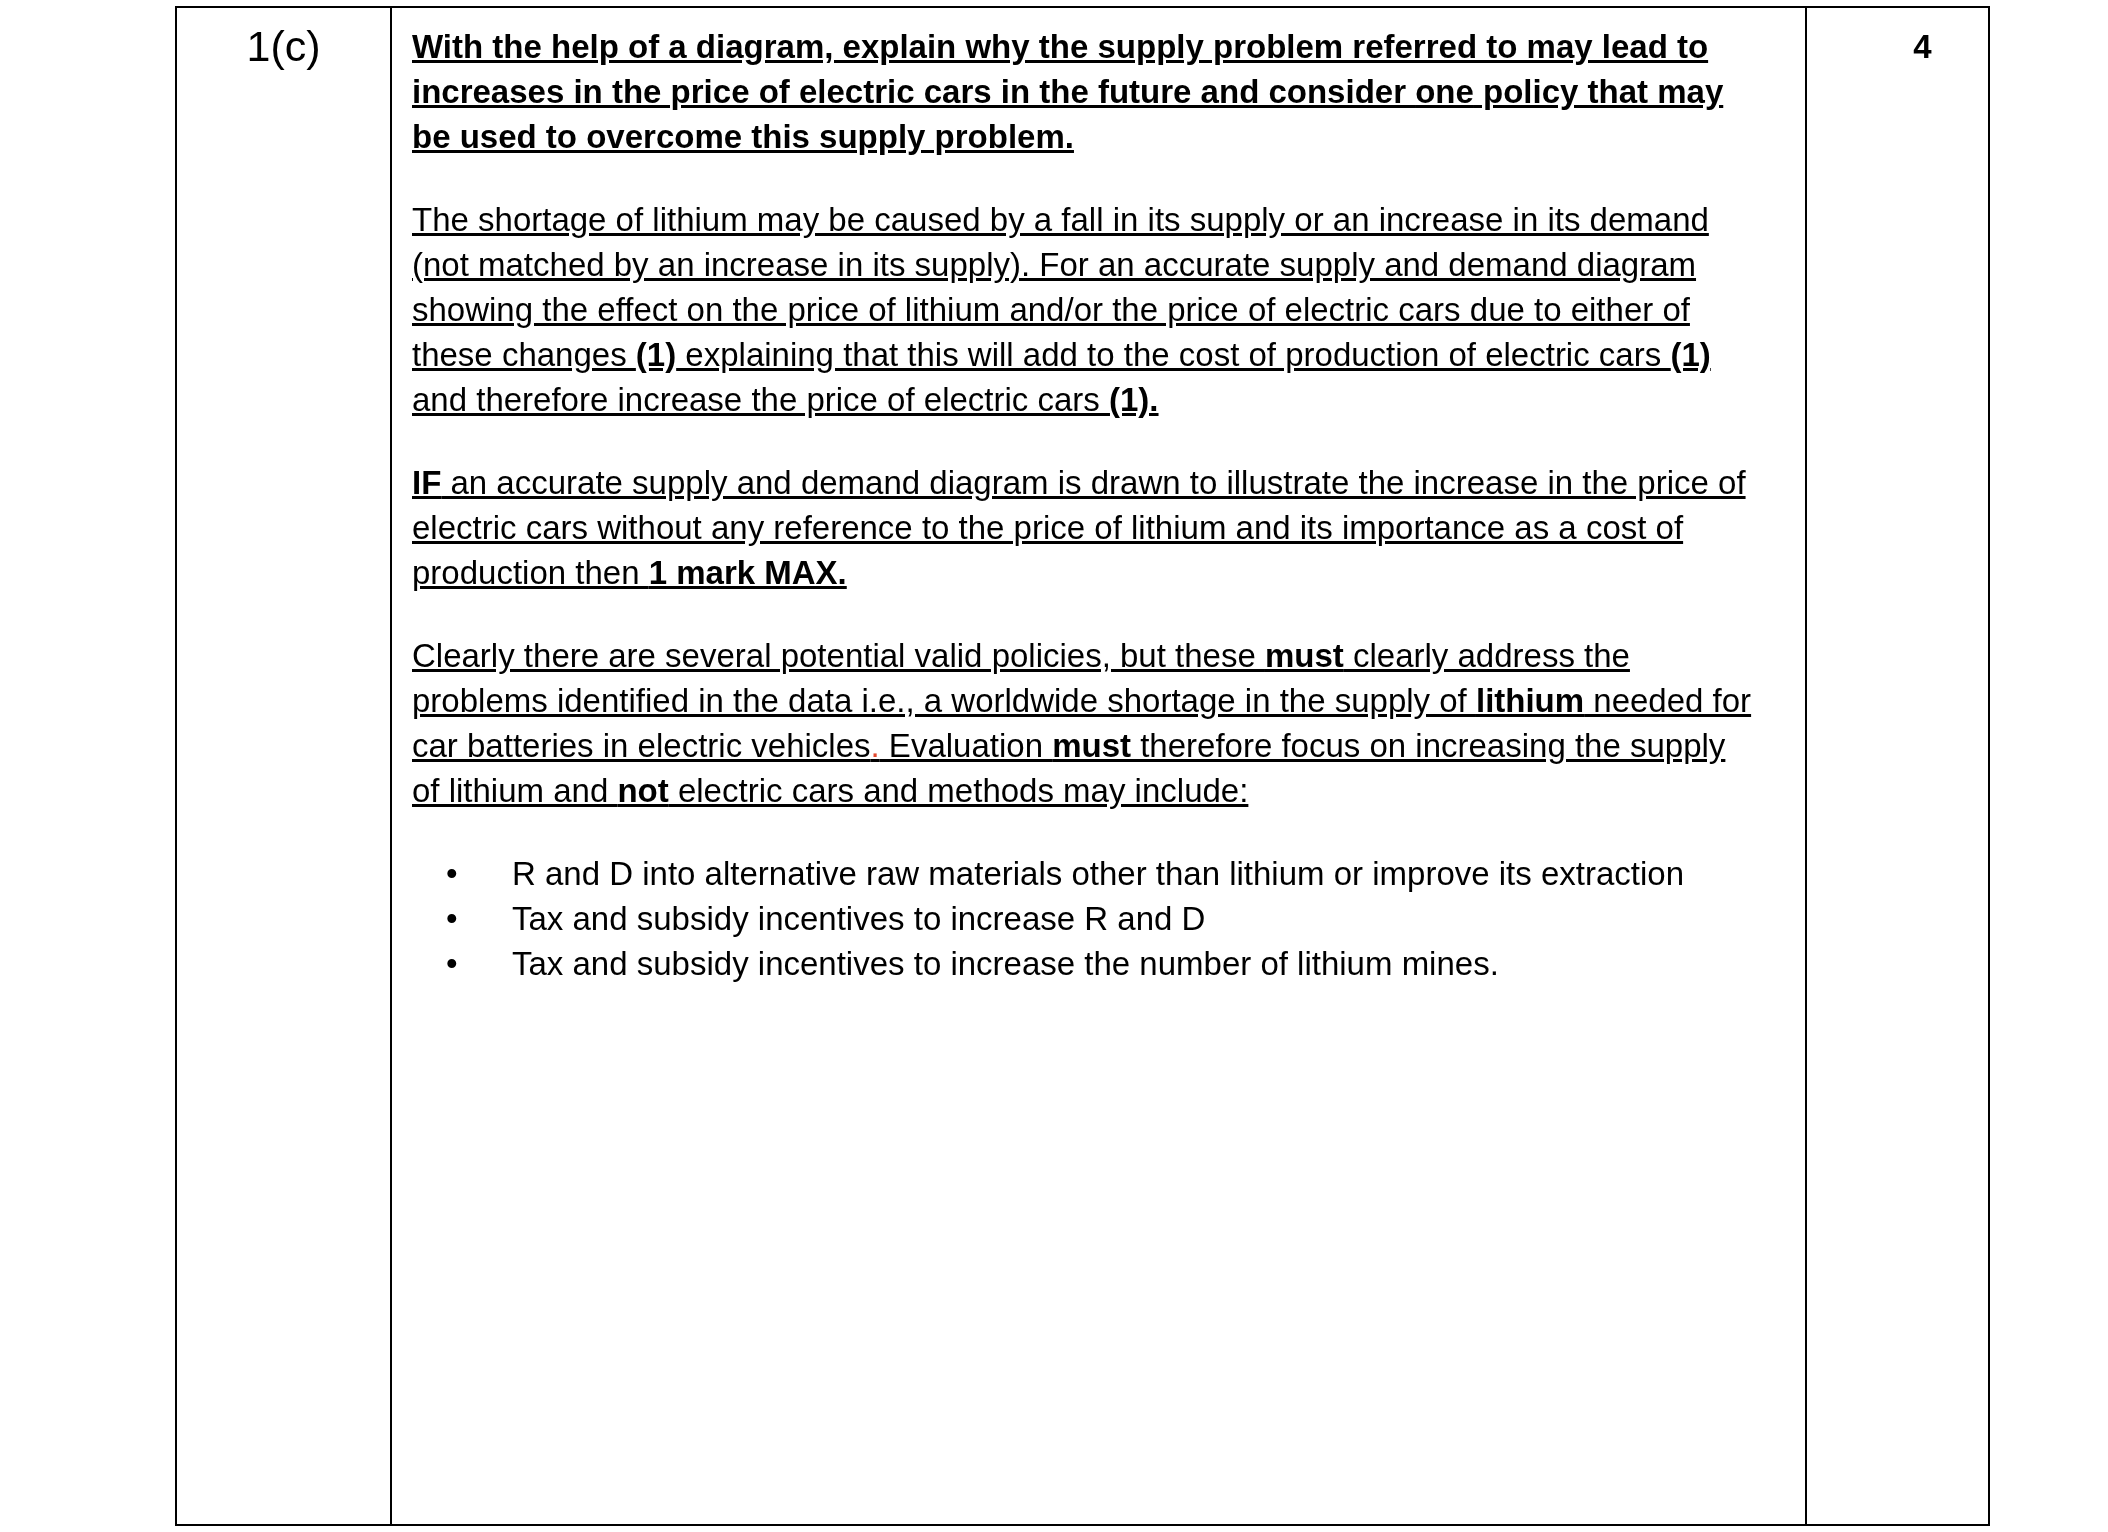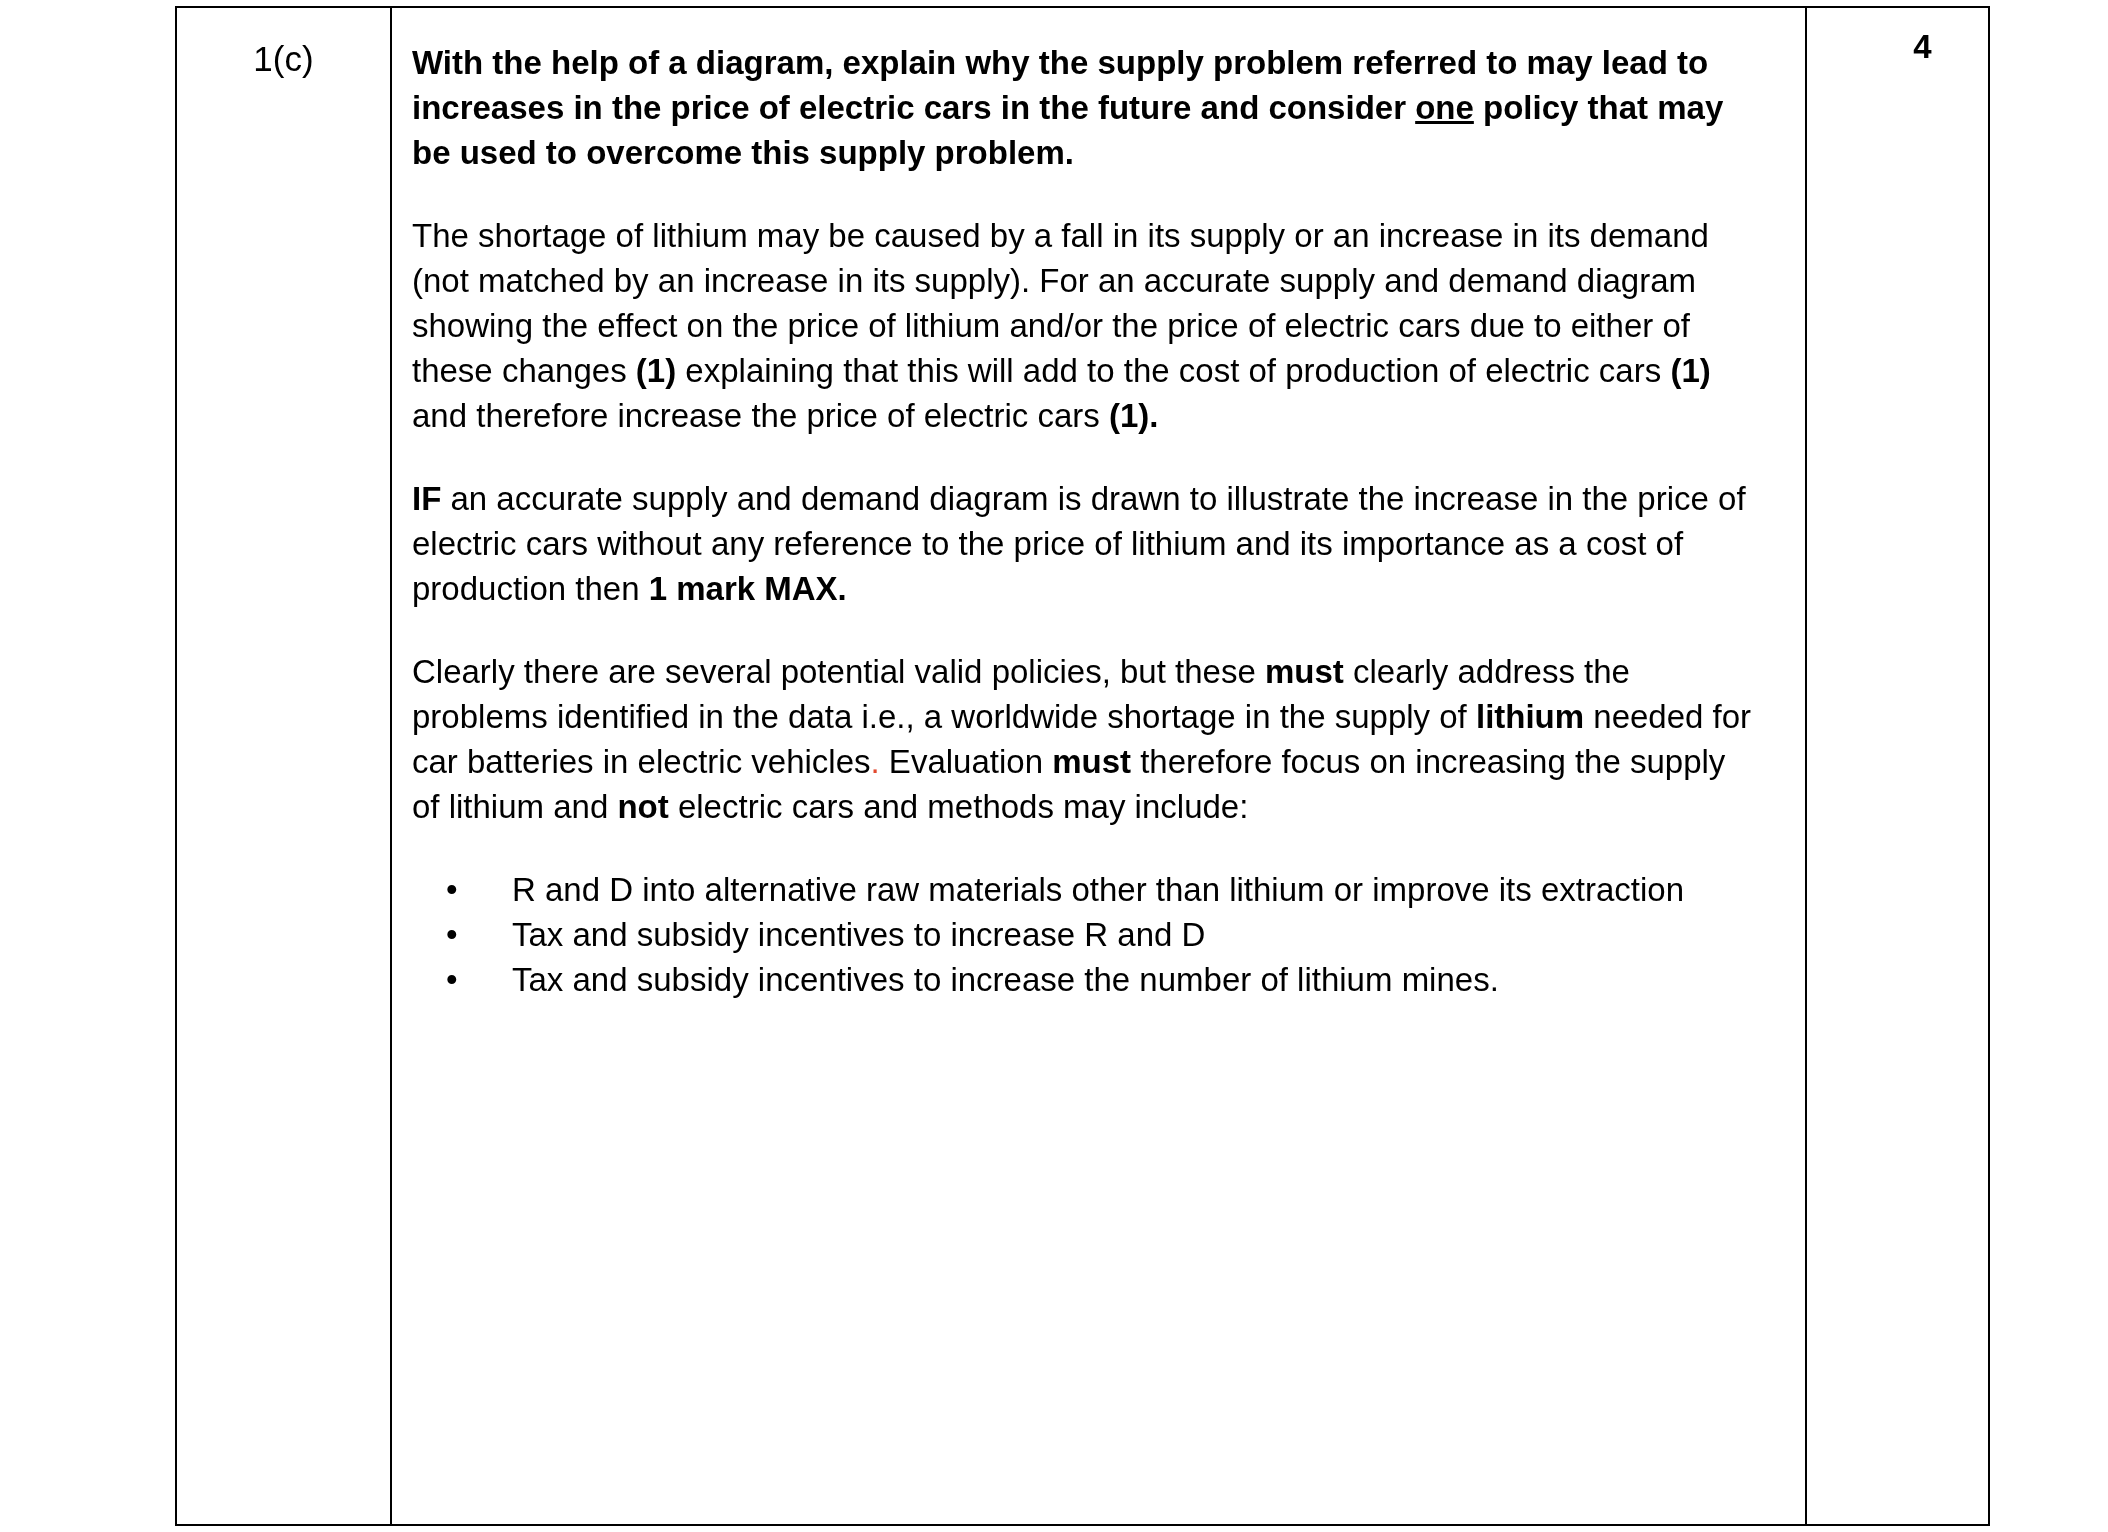--- a/index.html
+++ b/index.html
@@ -29,39 +29,39 @@
     box-sizing:border-box;
     background:#ffffff;
   }
   .cell{
     box-sizing:border-box;
     overflow:hidden;
   }
   .qcell{
     border-right:2px solid var(--border-color,#000);
     text-align:center;
-    padding-top:28px;
-    font-size:35px;
+    padding-top:16px;
+    font-size:43px;
     line-height:45px;
   }
   .acell{
     border-right:2px solid var(--border-color,#000);
     padding:16px 45px 0 20px;
     font-size:33px;
     line-height:45px;
   }
   .mcell{
     text-align:center;
     padding-top:16px;
     padding-left:50px;
     font-size:33px;
     line-height:45px;
     font-weight:bold;
   }
-  .para{margin:16px 0 38px 0;}
+  .para{margin:0 0 38px 0;text-decoration:underline;}
   .para-last{margin:0;}
   .b{font-weight:bold;}
   .u{text-decoration:underline;}
   .red{color:var(--red-accent,#e2492f);}
   ul.bullets{
     margin:8px 0 38px 0;
     padding-left:100px;
     list-style:none;
   }
   ul.bullets li{

